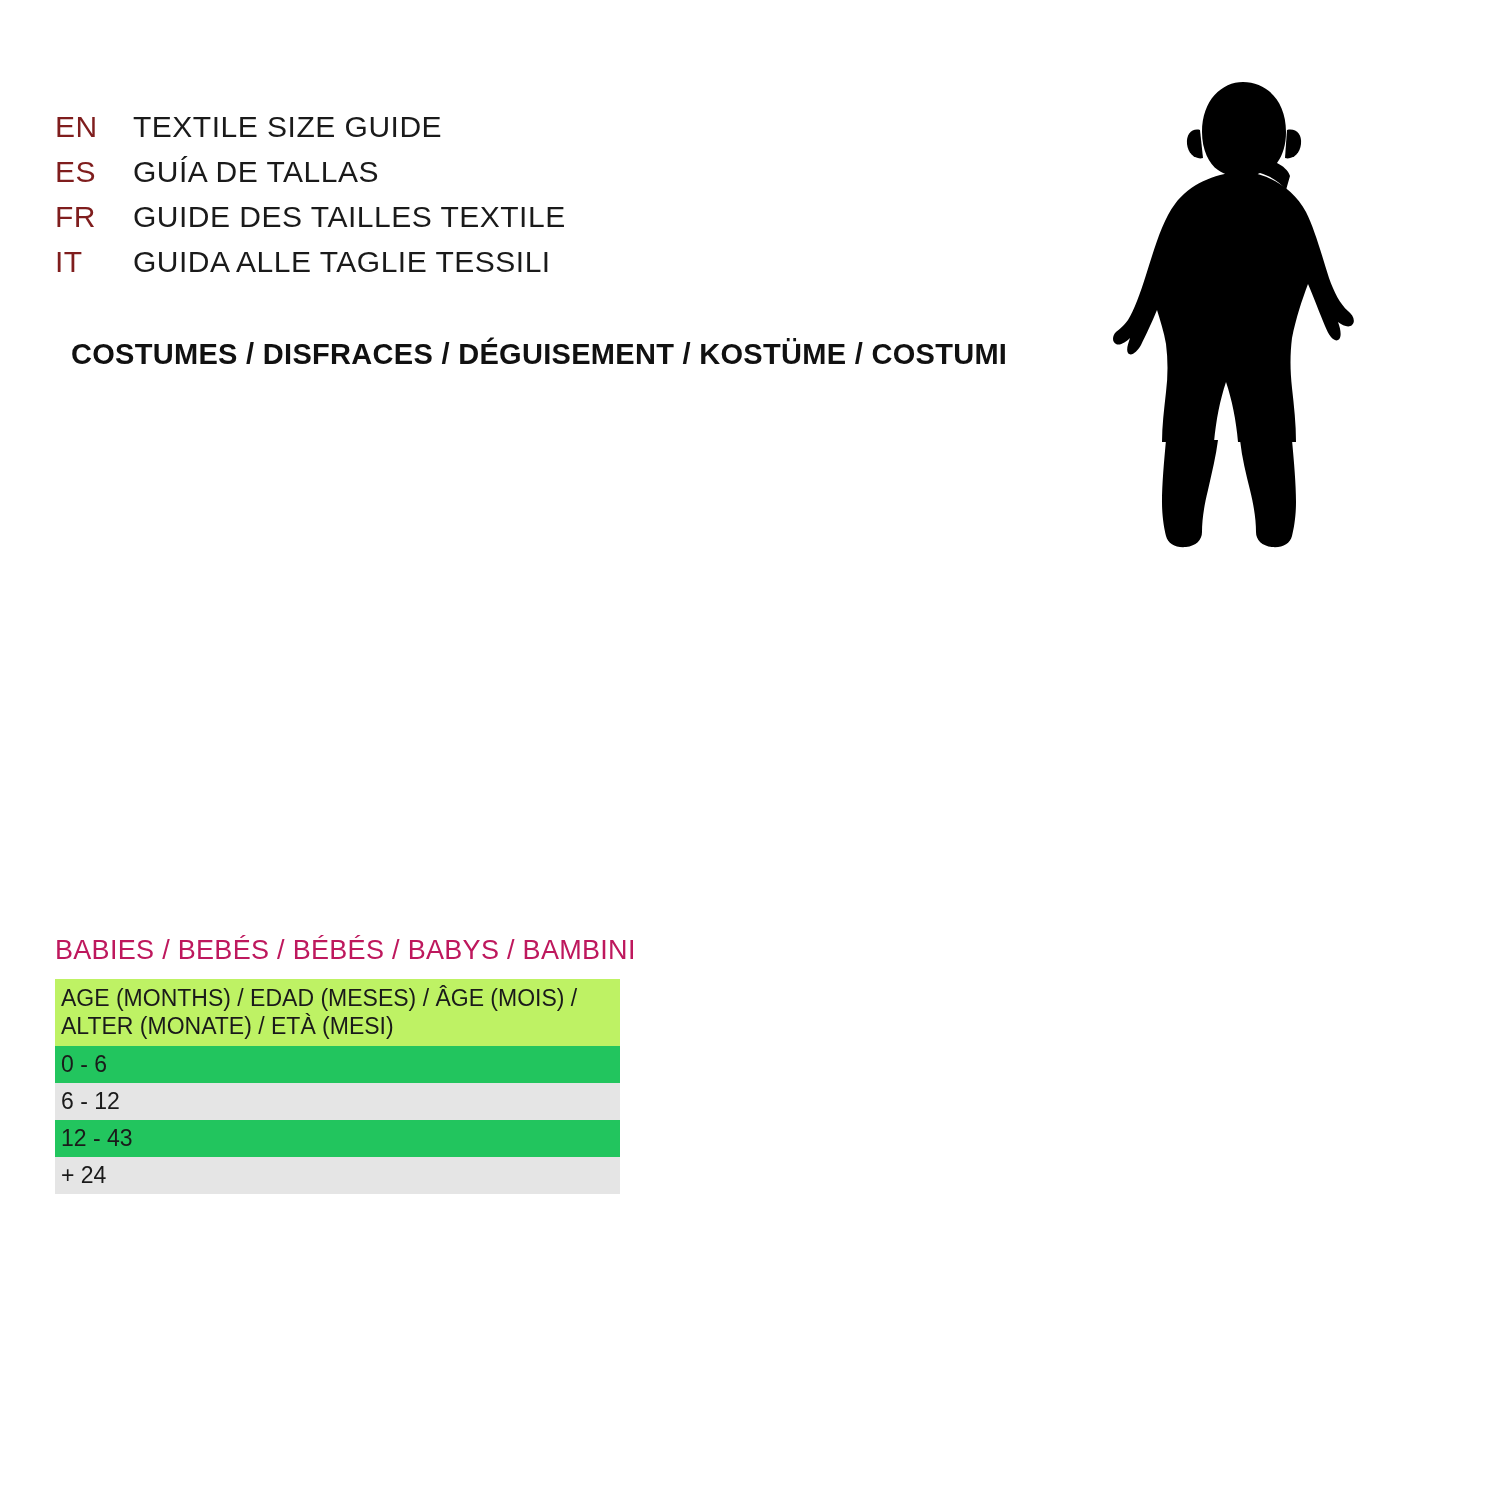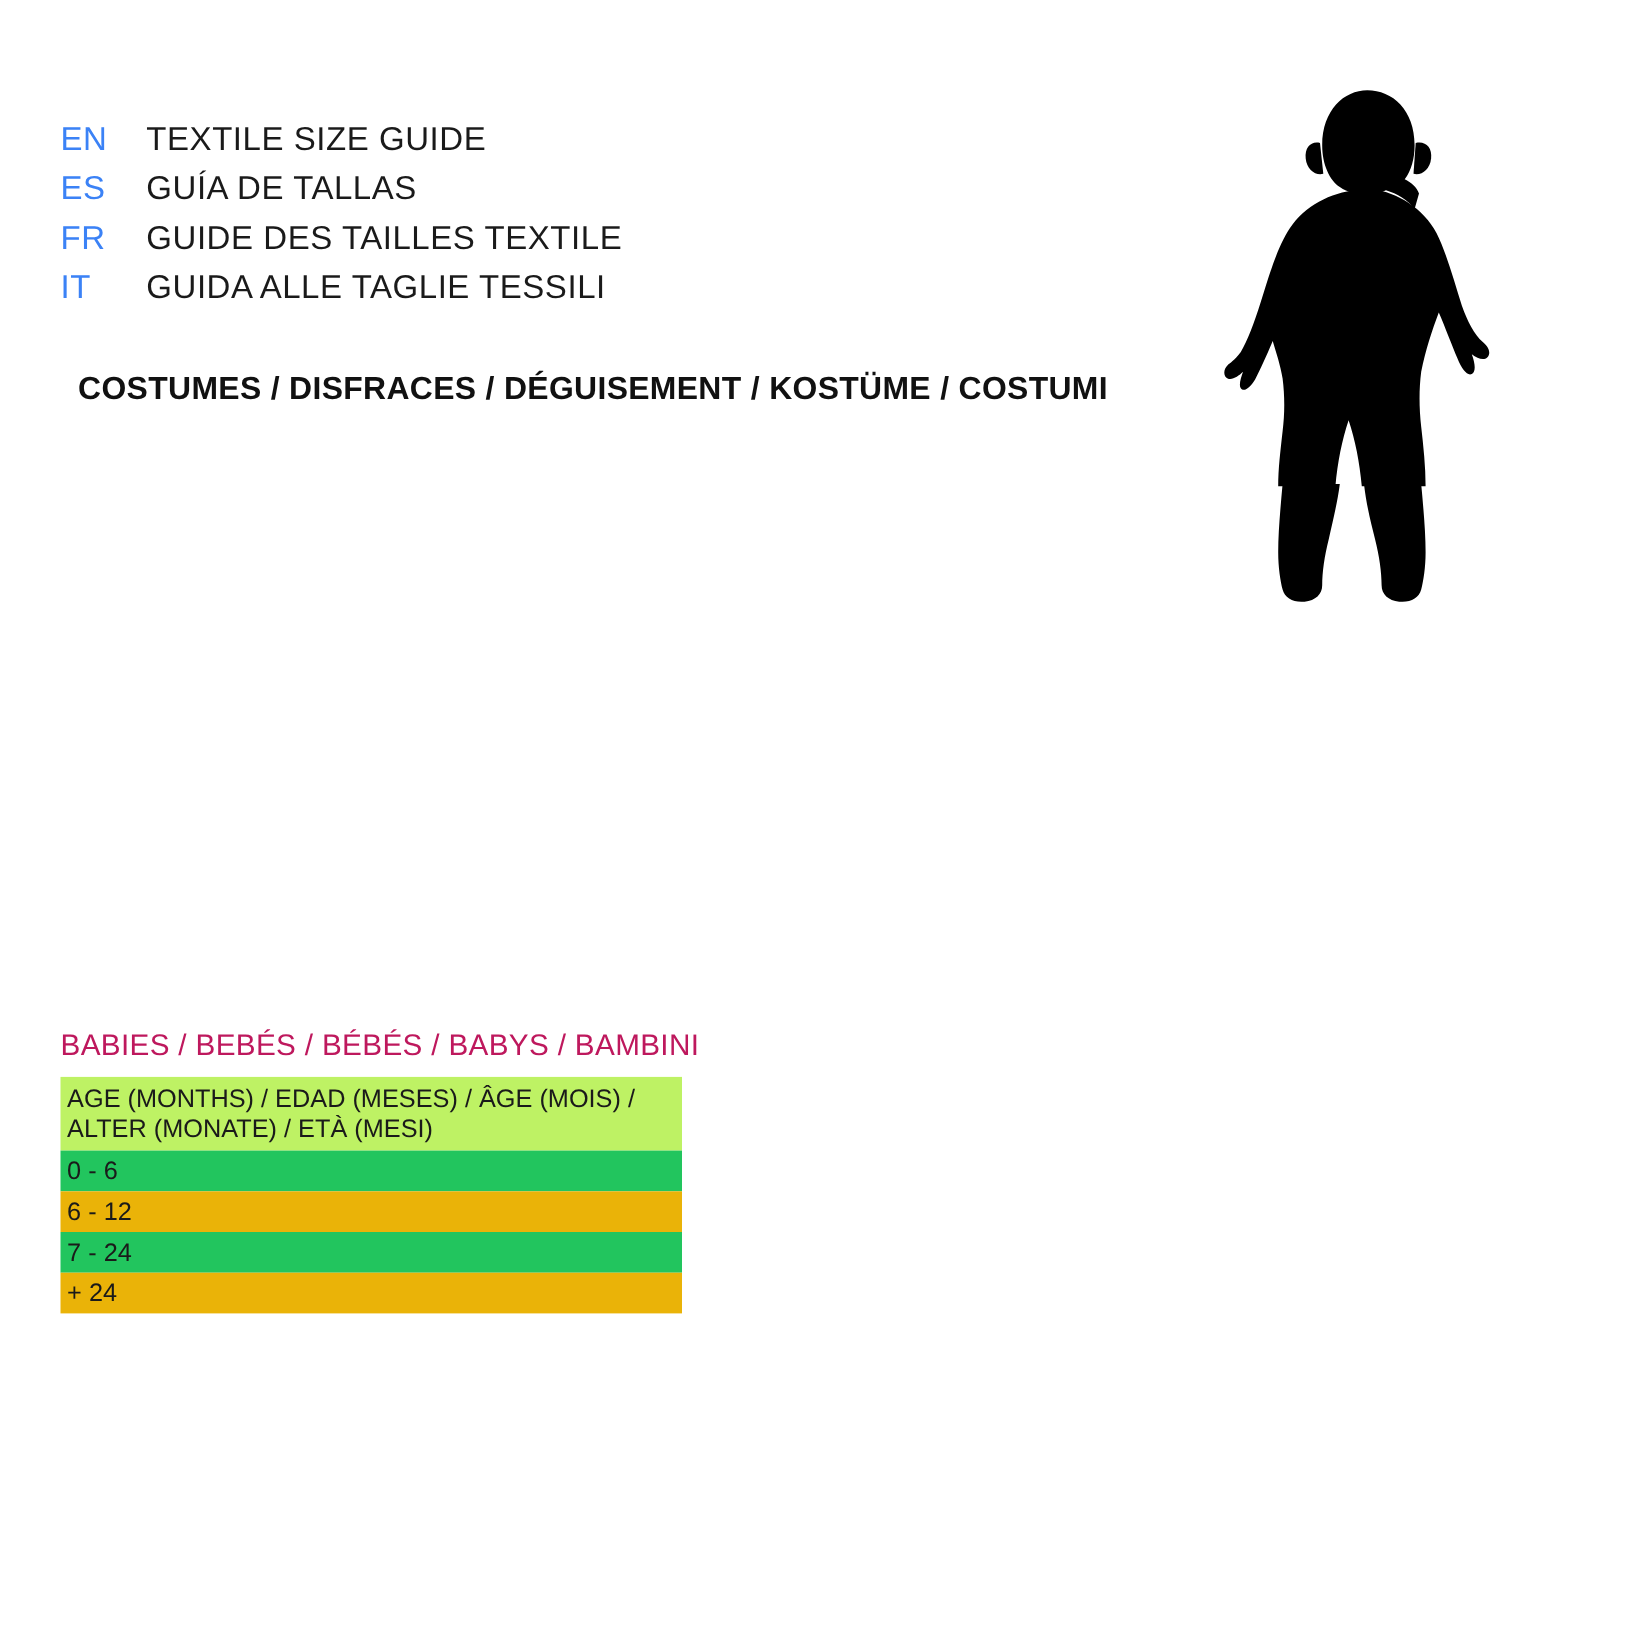--- a/index.html
+++ b/index.html
@@ -25,21 +25,21 @@
   }
   .lang-row {
     display: flex;
     align-items: baseline;
     height: 45px;
   }
   .lang-code {
     width: 78px;
     font-size: 30px;
     letter-spacing: 0.5px;
-    color: #3b82f6;
+    color: #7f1d1d;
     flex: 0 0 78px;
   }
   .lang-text {
     font-size: 30px;
     letter-spacing: 0.5px;
     color: #1a1a1a;
     white-space: nowrap;
     margin-top: 36px;
   }
 
@@ -98,21 +98,21 @@
   }
   table.size-table td {
     font-size: 23px;
     padding: 5px 6px 5px 6px;
     color: #1a1a1a;
   }
   table.size-table tr.odd td {
     background: #22c55e;
   }
   table.size-table tr.even td {
-    background: #eab308;
+    background: #e5e5e5;
   }
 </style>
 </head>
 <body>
 
 <div id="lang-block">
 
   <div class="lang-row">
     <span class="lang-code">EN</span>
     <span class="lang-text">TEXTILE SIZE GUIDE</span>
@@ -206,20 +206,20 @@
       </tr>
     </thead>
     <tbody>
       <tr class="odd">
         <td>0 - 6</td>
       </tr>
       <tr class="even">
         <td>6 - 12</td>
       </tr>
       <tr class="odd">
-        <td>7 - 24</td>
+        <td>12 - 43</td>
       </tr>
       <tr class="even">
         <td>+ 24</td>
       </tr>
     </tbody>
   </table>
 </div>
 
 </body></html>

